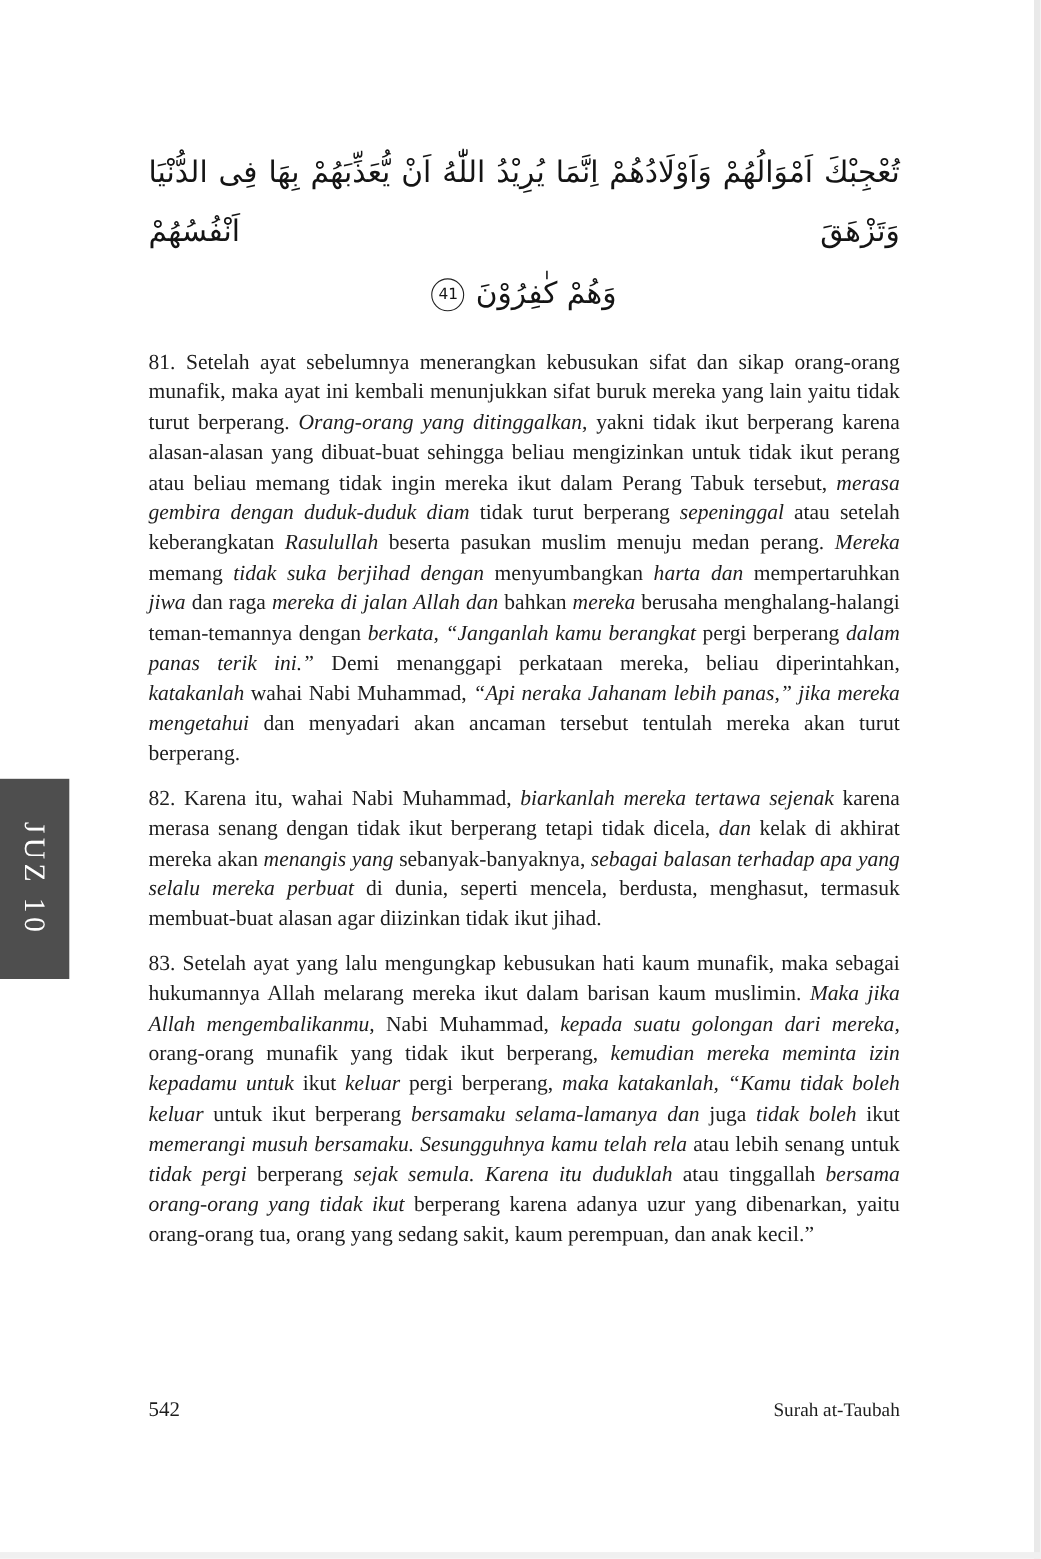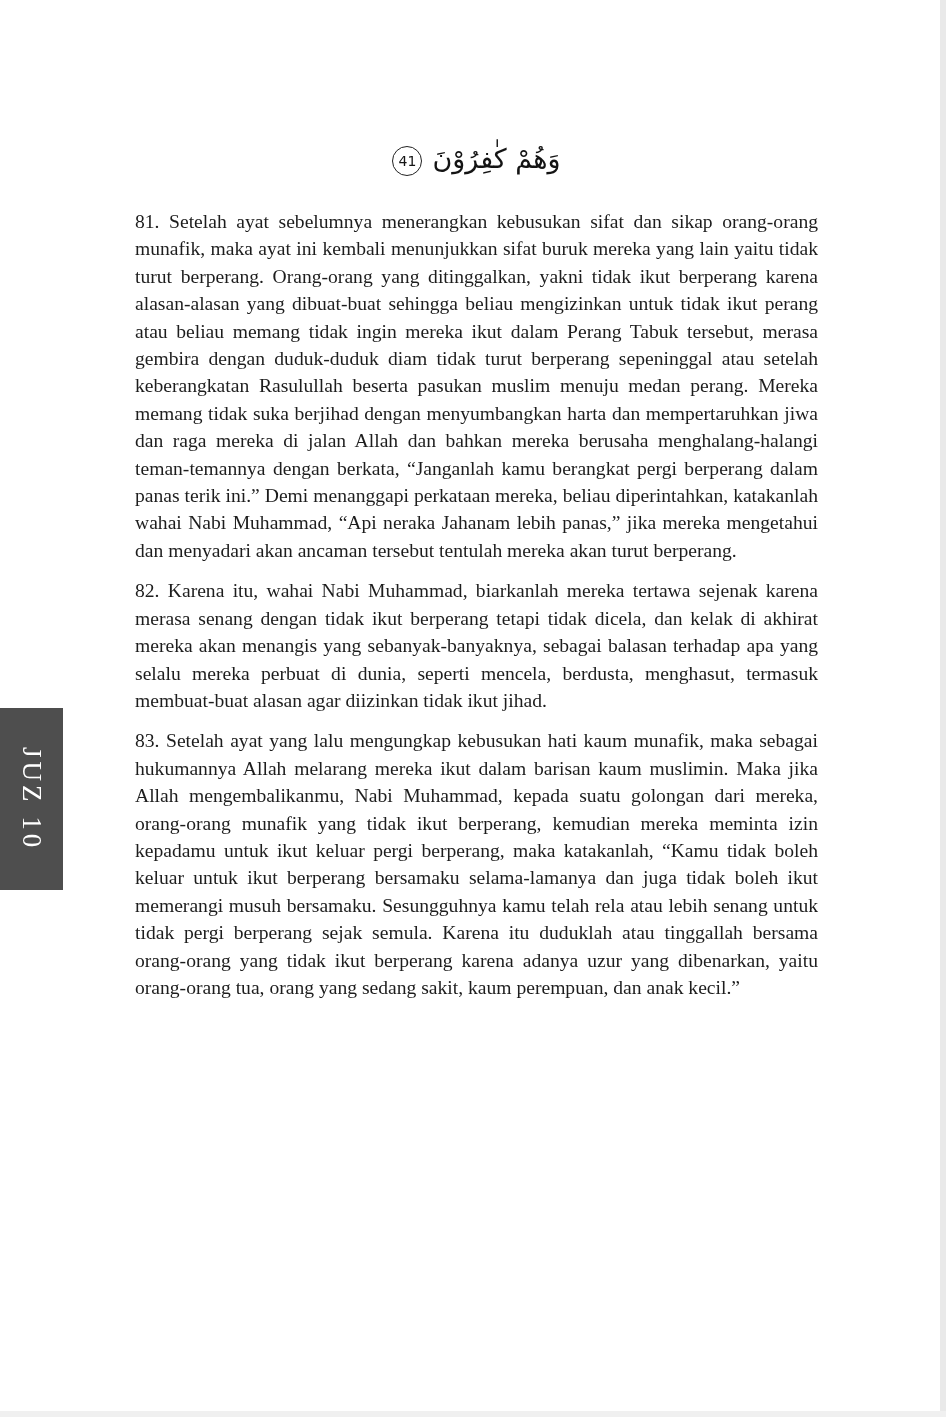--- a/index.html
+++ b/index.html
@@ -69,21 +69,21 @@
   }
 
   .paras { margin-top: 22px; }
   .paras p {
     font-size: 19.6px;
     line-height: 27.4px;
     text-align: justify;
     margin-bottom: 13px;
     color: #1d1d1d;
   }
-  .it { }
+  .it { font-style: italic; }
 
   .footer {
     position: absolute;
     left: 135px; width: 683px; top: 1271px;
     display: flex; justify-content: space-between; align-items: baseline;
   }
   .page-num { font-size: 19px; }
   .surah-name { font-size: 17.5px; }
 </style>
 </head>
@@ -91,32 +91,37 @@
 
 <div class="page">
 
   <div class="juz-tab">
     <span class="juz-label">JUZ 10</span>
   </div>
 
   <div class="content">
 
     <div class="arabic">
+      <div class="ar-line1">تُعْجِبْكَ اَمْوَالُهُمْ وَاَوْلَادُهُمْ اِنَّمَا يُرِيْدُ اللّٰهُ اَنْ يُّعَذِّبَهُمْ بِهَا فِى الدُّنْيَا وَتَزْهَقَ اَنْفُسُهُمْ</div>
       <div class="ar-line2">
         <span>وَهُمْ كٰفِرُوْنَ</span><span class="ayah-num">
             <span>41</span>
           </span>
       </div>
     </div>
 
     <div class="paras">
         <p><span>81. Setelah ayat sebelumnya menerangkan kebusukan sifat dan sikap orang-orang munafik, maka ayat ini kembali menunjukkan sifat buruk mereka yang lain yaitu tidak turut berperang. </span><span class="it">Orang-orang yang ditinggalkan,</span><span> yakni tidak ikut berperang karena alasan-alasan yang dibuat-buat sehingga beliau mengizinkan untuk tidak ikut perang atau beliau memang tidak ingin mereka ikut dalam Perang Tabuk tersebut, </span><span class="it">merasa gembira dengan duduk-duduk diam</span><span> tidak turut berperang </span><span class="it">sepeninggal</span><span> atau setelah keberangkatan </span><span class="it">Rasulullah</span><span> beserta pasukan muslim menuju medan perang. </span><span class="it">Mereka</span><span> memang </span><span class="it">tidak suka berjihad dengan</span><span> menyumbangkan </span><span class="it">harta dan</span><span> mempertaruhkan </span><span class="it">jiwa</span><span> dan raga </span><span class="it">mereka di jalan Allah dan</span><span> bahkan </span><span class="it">mereka</span><span> berusaha menghalang-halangi teman-temannya dengan </span><span class="it">berkata, “Janganlah kamu berangkat</span><span> pergi berperang </span><span class="it">dalam panas terik ini.”</span><span> Demi menanggapi perkataan mereka, beliau diperintahkan, </span><span class="it">katakanlah</span><span> wahai Nabi Muhammad, </span><span class="it">“Api neraka Jahanam lebih panas,” jika mereka mengetahui</span><span> dan menyadari akan ancaman tersebut tentulah mereka akan turut berperang.</span></p>
         <p><span>82. Karena itu, wahai Nabi Muhammad, </span><span class="it">biarkanlah mereka tertawa sejenak</span><span> karena merasa senang dengan tidak ikut berperang tetapi tidak dicela, </span><span class="it">dan</span><span> kelak di akhirat mereka akan </span><span class="it">menangis yang</span><span> sebanyak-banyaknya, </span><span class="it">sebagai balasan terhadap apa yang selalu mereka perbuat</span><span> di dunia, seperti mencela, berdusta, menghasut, termasuk membuat-buat alasan agar diizinkan tidak ikut jihad.</span></p>
         <p><span>83. Setelah ayat yang lalu mengungkap kebusukan hati kaum munafik, maka sebagai hukumannya Allah melarang mereka ikut dalam barisan kaum muslimin. </span><span class="it">Maka jika Allah mengembalikanmu,</span><span> Nabi Muhammad, </span><span class="it">kepada suatu golongan dari mereka,</span><span> orang-orang munafik yang tidak ikut berperang, </span><span class="it">kemudian mereka meminta izin kepadamu untuk</span><span> ikut </span><span class="it">keluar</span><span> pergi berperang, </span><span class="it">maka katakanlah, “Kamu tidak boleh keluar</span><span> untuk ikut berperang </span><span class="it">bersamaku selama-lamanya dan</span><span> juga </span><span class="it">tidak boleh</span><span> ikut </span><span class="it">memerangi musuh bersamaku. Sesungguhnya kamu telah rela</span><span> atau lebih senang untuk </span><span class="it">tidak pergi</span><span> berperang </span><span class="it">sejak semula. Karena itu duduklah</span><span> atau tinggallah </span><span class="it">bersama orang-orang yang tidak ikut</span><span> berperang karena adanya uzur yang dibenarkan, yaitu orang-orang tua, orang yang sedang sakit, kaum perempuan, dan anak kecil.”</span></p>
       </div>
 
   </div>
 
+  <div class="footer">
+    <span class="page-num">542</span>
+    <span class="surah-name">Surah at-Taubah</span>
+  </div>
 
   <div class="edge-right"></div>
   <div class="edge-bottom"></div>
 
 </div>
 
 </body></html>

